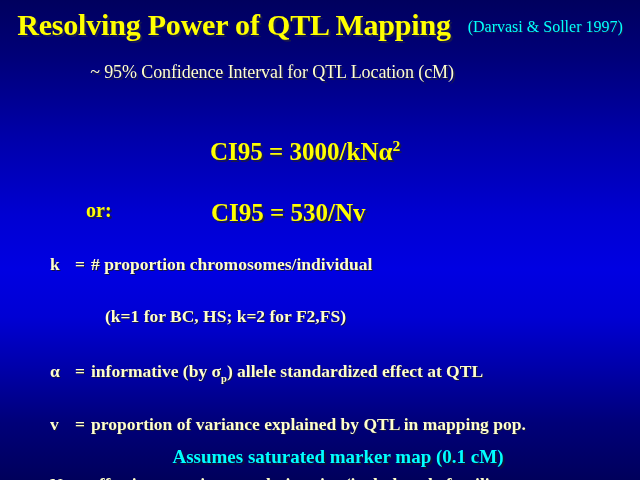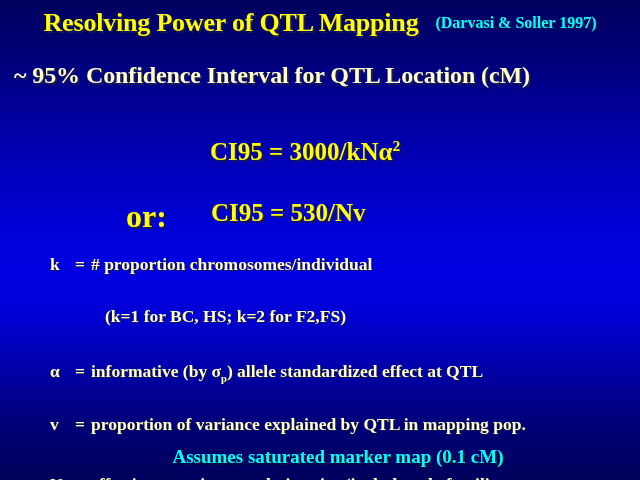--- a/index.html
+++ b/index.html
@@ -44,69 +44,68 @@
   
   #title-row {
     position: absolute;
     left: 0;
     top: 8px;
     width: 640px;
     text-align: center;
     white-space: nowrap;
   }
   #main-title {
-    font-size: 26px;
+    font-size: 30px;
     font-weight: bold;
     color: #ffff00;
     text-shadow: 2px 2px 0 #1a1a4d;
     letter-spacing: -0.2px;
   }
   #citation {
     font-size: 16px;
-    font-weight: bold;
+    font-weight: normal;
     color: #00ffff;
     text-shadow: 1px 1px 0 #1a1a4d;
     margin-left: 17px;
     position: relative;
     top: -3px;
   }
 
   
   #subtitle {
     position: absolute;
     left: 0;
     top: 62px;
     width: 544px;
     text-align: center;
-    font-size: 24px;
-    font-weight: bold;
+    font-size: 18px;
+    font-weight: normal;
     color: #ffffcc;
     text-shadow: 2px 2px 0 #1a1a4d;
     white-space: nowrap;
     letter-spacing: -0.1px;
   }
 
   
   .formula {
     font-size: 25px;
     color: #ffff00;
     text-shadow: 2px 2px 0 #19194d;
     text-align: center;
   }
   #formula1 {
     left: 210px;
     top: 139px;
   }
   #or-label {
     left: 86px;
     top: 200px;
-    font-size: 32px;
+    font-size: 20px;
     color: #ffff00;
     text-shadow: 2px 2px 0 #19194d;
-    margin-left: 40px;
   }
   #formula2 {
     left: 211px;
     top: 200px;
   }
   .sup {
     font-size: 0.62em;
     vertical-align: super;
     line-height: 0;
   }

